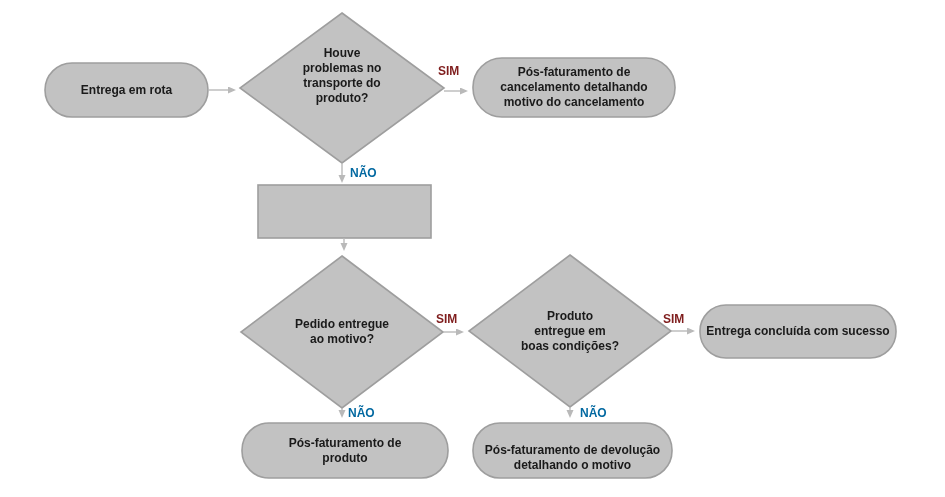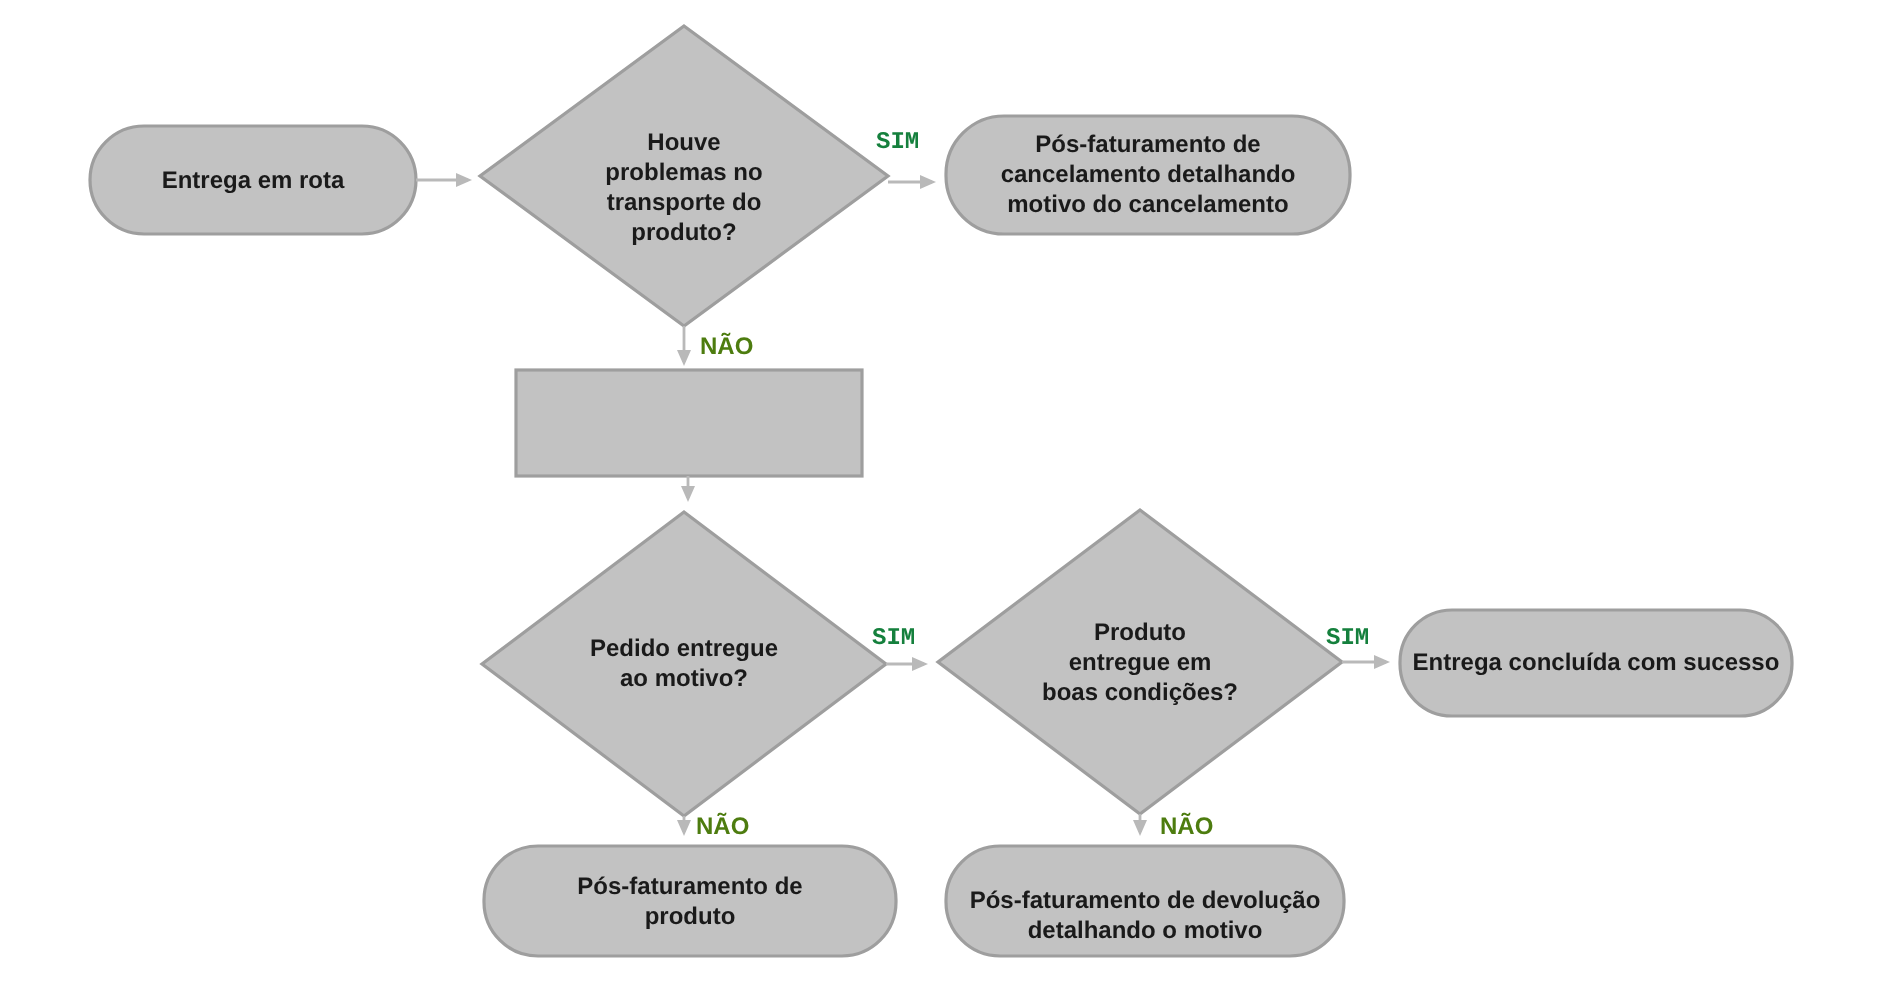--- a/index.html
+++ b/index.html
@@ -50,22 +50,22 @@
     white-space: nowrap;
     line-height: 15px;
   }
   .edge-label {
     position: absolute;
     font-weight: bold;
     font-size: 12px;
     line-height: 14px;
     white-space: nowrap;
   }
-  .edge-label.yes { color: #15803d; font-family: Liberation Mono, monospace; }
-  .edge-label.no  { color: #4d7c0f; }
+  .edge-label.yes { color: #7f1d1d; }
+  .edge-label.no  { color: #0369a1; }
 </style>
 </head>
 <body>
 
 <div class="canvas">
 
   <svg class="layer" width="945" height="497" viewBox="0 0 945 497">
     <defs>
       <marker id="ah" markerWidth="9" markerHeight="8" refX="6" refY="3.5" orient="auto" markerUnits="userSpaceOnUse">
         <path class="arrowhead" d="M0,0 L8,3.5 L0,7 Z"></path>
@@ -89,21 +89,21 @@
     <path class="connector" d="M443,332 L462,332" marker-end="url(#ah)"></path>
     <path class="connector" d="M671,331 L693,331" marker-end="url(#ah)"></path>
     <path class="connector" d="M342,408 L342,416" marker-end="url(#ah)"></path>
     <path class="connector" d="M570,407 L570,416" marker-end="url(#ah)"></path>
   </svg>
 
   <div class="node-label" style="left:45px; top:63px; width:163px; height:54px;">
     <span>Entrega em rota</span>
   </div>
 
-  <div class="node-label" style="left:267px; top:49px; width:150px; height:90px;">
+  <div class="node-label" style="left:267px; top:31px; width:150px; height:90px;">
     <span>Houve</span>
     <span>problemas no</span>
     <span>transporte do</span>
     <span>produto?</span>
   </div>
 
   <div class="node-label" style="left:473px; top:58px; width:202px; height:59px;">
     <span>Pós-faturamento de</span>
     <span>cancelamento detalhando</span>
     <span>motivo do cancelamento</span>

